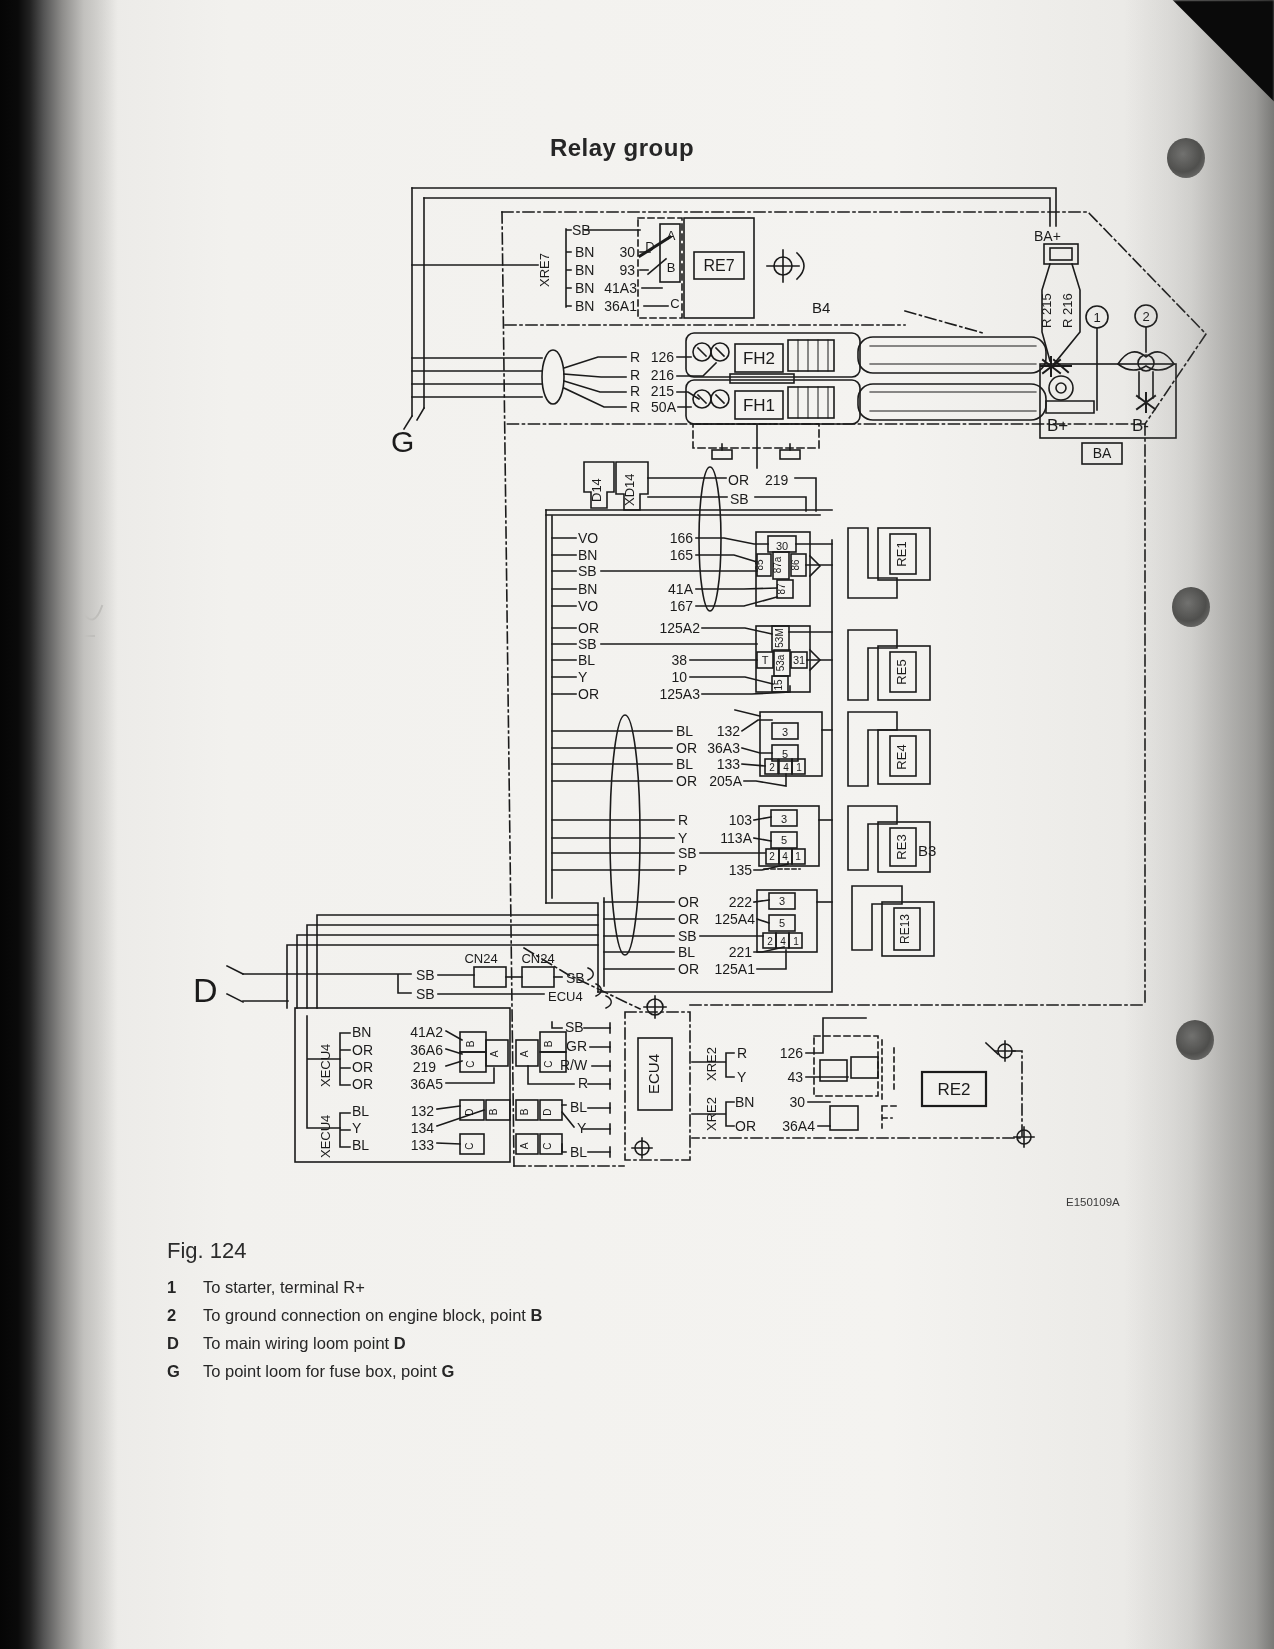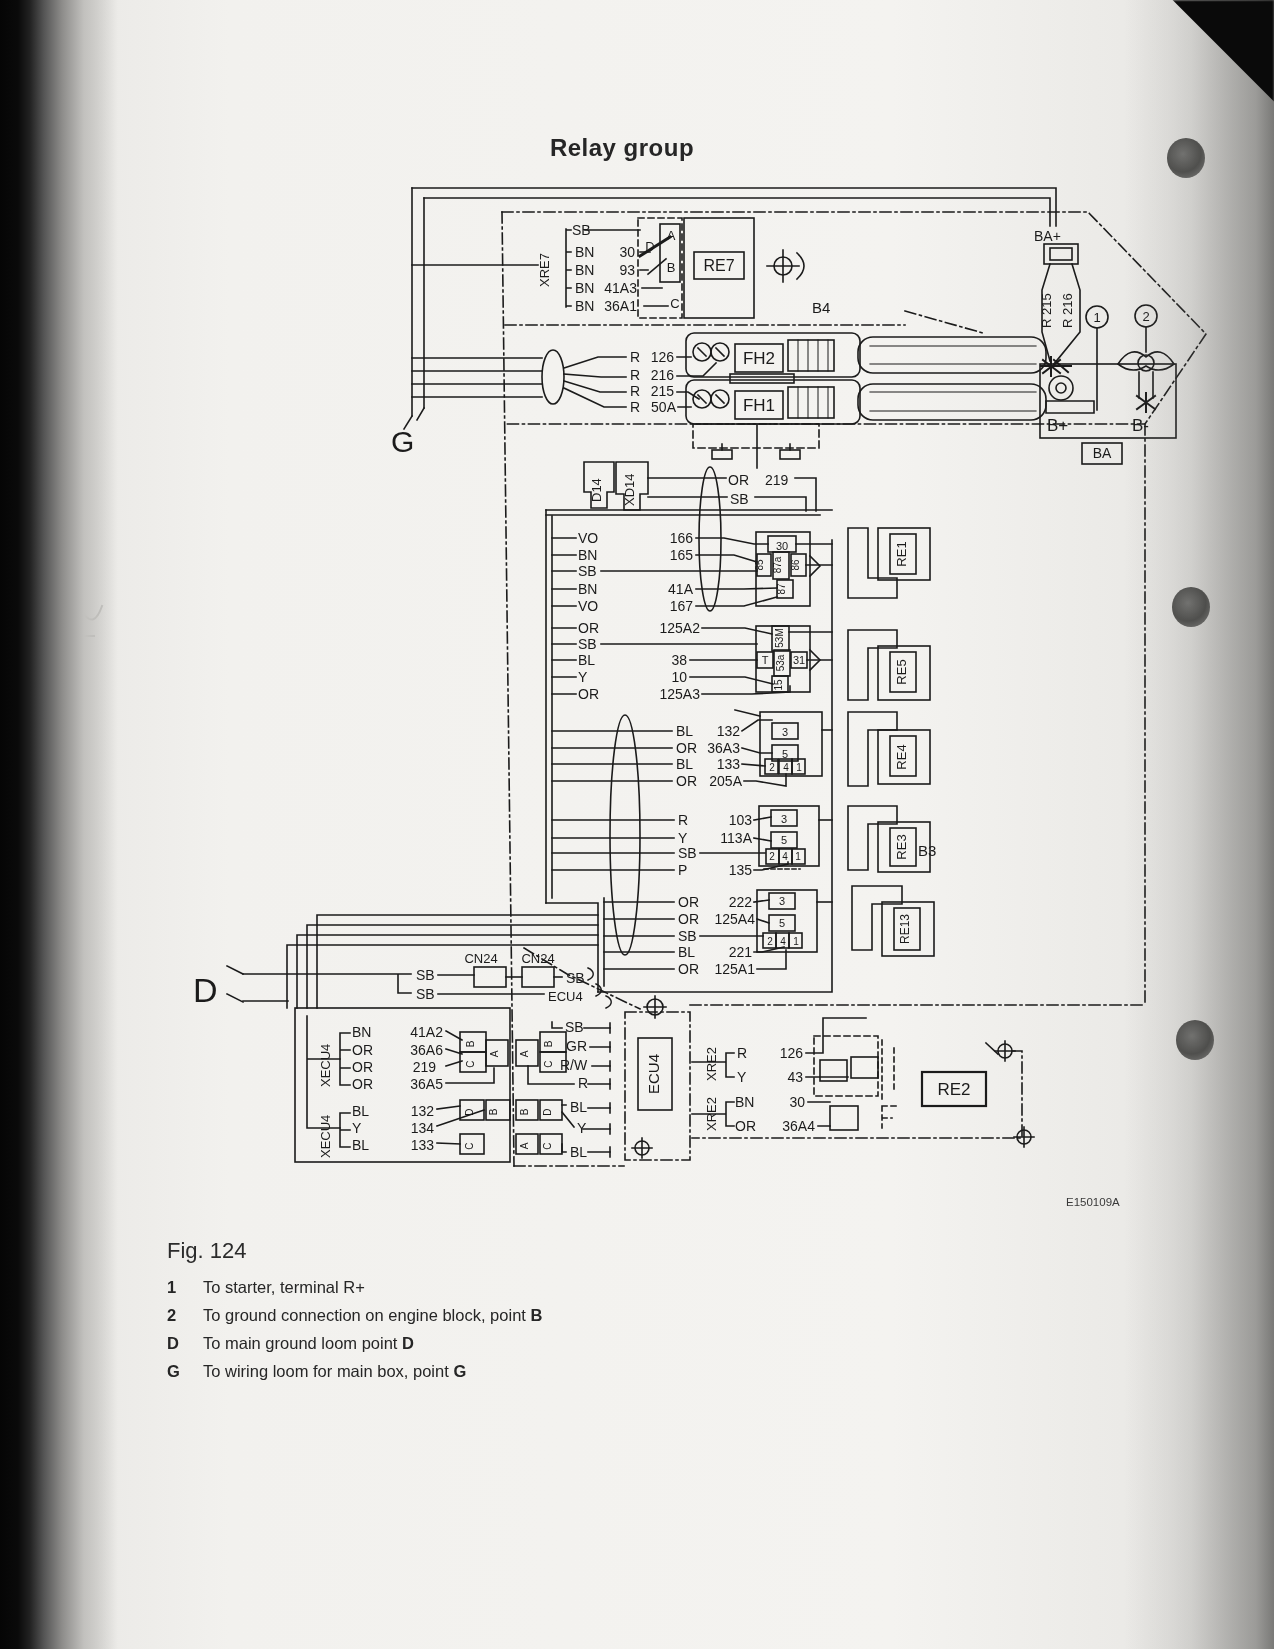--- a/index.html
+++ b/index.html
@@ -487,25 +487,25 @@
     <div class="row">
       <span class="k">1</span>
       <span><span>To starter, terminal R+</span><span class="b"></span></span>
     </div>
     <div class="row">
       <span class="k">2</span>
       <span><span>To ground connection on engine block, point </span><span class="b">B</span></span>
     </div>
     <div class="row">
       <span class="k">D</span>
-      <span><span>To main ground loom point </span><span class="b">D</span></span>
+      <span><span>To main wiring loom point </span><span class="b">D</span></span>
     </div>
     <div class="row">
       <span class="k">G</span>
-      <span><span>To wiring loom for main box, point </span><span class="b">G</span></span>
+      <span><span>To point loom for fuse box, point </span><span class="b">G</span></span>
     </div>
   </div>
 
   <div class="binding"></div>
   <div class="right-shade"></div>
   <div class="corner-wedge"></div>
   <div class="hole" style="left:1167px;top:138px;"></div>
   <div class="hole" style="left:1172px;top:587px;"></div>
   <div class="hole" style="left:1176px;top:1020px;"></div>
 </div>

